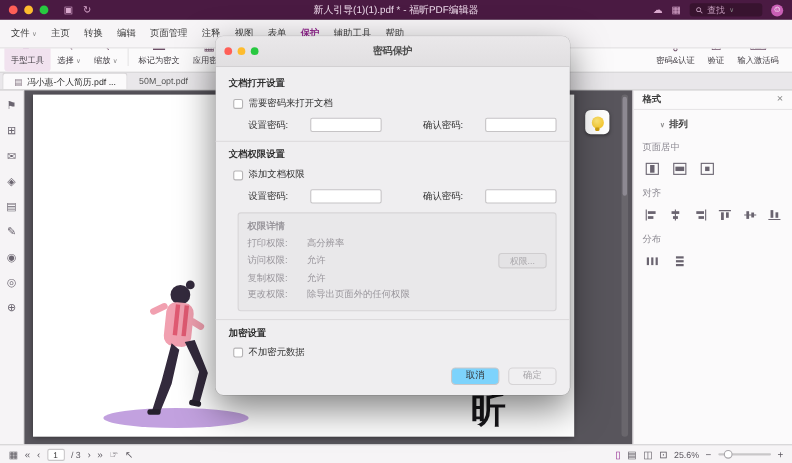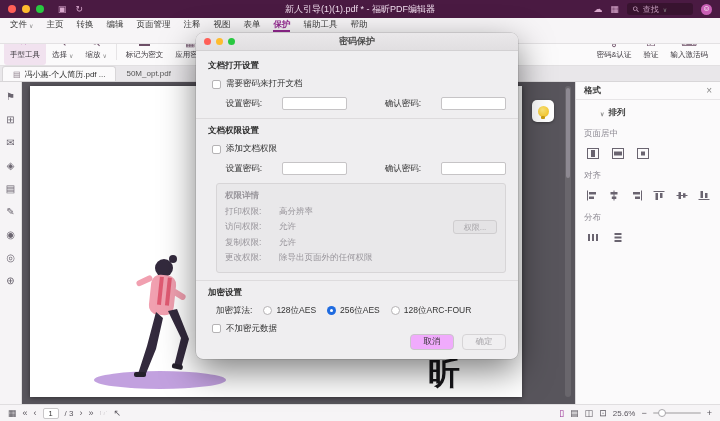--- a/index.html
+++ b/index.html
@@ -12,21 +12,21 @@
   .traffic { display:flex; gap:6px; margin-left:8px; }
   .light { width:8px; height:8px; border-radius:50%; }
   .tb-left-icons { display:flex; gap:9px; margin-left:14px; color:#d9a8cd; font-size:9px; }
   .tb-title { position:absolute; left:50%; transform:translateX(-50%); color:#efdcec; font-size:9px; white-space:nowrap; }
   .tb-right { margin-left:auto; display:flex; align-items:center; gap:8px; margin-right:8px; color:#d9a8cd; font-size:9px; }
   .search-box { background:#38132f; border-radius:3px; height:12px; padding:0 6px; display:flex; align-items:center; gap:4px; color:#c79fbf; font-size:8px; min-width:66px; }
   .magnifier { display:inline-block; transform:rotate(-45deg); font-size:8px; }
   .avatar { width:11px; height:11px; border-radius:50%; background:#c95fb5; color:#fff; font-size:8px; display:flex; align-items:center; justify-content:center; line-height:1; }
 
   
-  .menubar { position:absolute; top:18px; left:0; right:0; height:26px; background:#f7f5f7; border-bottom:1px solid #e3e1e3; display:flex; align-items:flex-start; gap:13px; padding-left:10px; font-size:8.5px; color:#3a3a3a; z-index:5; }
+  .menubar { position:absolute; top:18px; left:0; right:0; height:26px; background:#f7f5f7; border-bottom:1px solid #e3e1e3; display:flex; align-items:center; gap:13px; padding-left:10px; font-size:8.5px; color:#3a3a3a; z-index:5; }
   .menu-item { display:flex; align-items:center; gap:2px; height:14px; cursor:default; }
   .menu-item.active { color:#92278f; font-weight:bold; box-shadow:inset 0 -2px 0 #92278f; }
   .caret { font-size:6px; color:#888; }
 
   
   .toolbar { position:absolute; top:32px; left:0; right:0; height:34px; background:#fbfafb; border-bottom:1px solid #e2e0e2; display:flex; align-items:stretch; padding:0 4px; z-index:4; }
   .tool { display:flex; flex-direction:column; align-items:center; justify-content:center; gap:2px; font-size:7.5px; color:#3e3a40; padding:2px 6px; border-radius:3px; }
   .tool .ticon { font-size:11px; line-height:1; color:#6d4f67; }
   .tool.active-tool { background:#f1e2ef; }
   .tlabel-row { display:flex; align-items:center; gap:2px; }
@@ -68,21 +68,21 @@
   .statusbar { position:absolute; left:0; right:0; bottom:0; height:17px; background:#f6f4f6; border-top:1px solid #e0dee0; display:flex; align-items:center; padding:0 8px; font-size:8px; color:#5a565e; gap:6px; z-index:5; }
   .sb-icon { font-size:9px; line-height:1; cursor:pointer; }
   .page-box { min-width:16px; height:11px; background:#fff; border:1px solid #c9c7c9; border-radius:2px; display:flex; align-items:center; justify-content:center; font-size:7.5px; color:#333; }
   .sb-right { margin-left:auto; display:flex; align-items:center; gap:6px; }
   .sb-view-active { color:#92278f; }
   .zoom-slider { width:48px; height:2px; background:#c9c7c9; border-radius:1px; position:relative; }
   .zoom-thumb { position:absolute; left:5px; top:-3px; width:8px; height:8px; border-radius:50%; background:#ffffff; border:1px solid #a8a6aa; }
 
   
   .dialog { position:absolute; left:196px; top:33px; width:322px; height:326px; background:#efeef0; border-radius:7px; box-shadow:0 12px 34px rgba(0,0,0,0.5), 0 0 0 0.5px rgba(0,0,0,0.18); z-index:20; }
-  .dlg-titlebar { height:18px; background:linear-gradient(#eae8ea,#e1dfe1); border-bottom:1px solid #d2d0d2; border-radius:7px 7px 0 0; display:flex; align-items:center; position:relative; }
+  .dlg-titlebar { height:28px; background:linear-gradient(#eae8ea,#e1dfe1); border-bottom:1px solid #d2d0d2; border-radius:7px 7px 0 0; display:flex; align-items:center; position:relative; }
   .dlg-traffic { display:flex; gap:5px; margin-left:8px; z-index:1; }
   .dlg-light { width:7px; height:7px; border-radius:50%; }
   .dlg-title { position:absolute; left:0; right:0; text-align:center; font-size:9px; font-weight:bold; color:#4a4a4a; }
   .dlg-body { padding:6px 12px 0; font-size:8.5px; color:#333; position:relative; }
   .sec-h { font-weight:bold; margin:3px 0 6px; color:#2f2f2f; }
   .chk-row { display:flex; align-items:center; gap:5px; margin:3px 0 7px 4px; }
   .checkbox { width:9px; height:9px; background:#fff; border:1px solid #b5b3b5; border-radius:2px; flex:none; }
   .pw-row { display:flex; align-items:center; gap:20px; margin:3px 0 8px 8px; }
   .pw-label { width:46px; text-align:right; color:#333; flex:none; }
   .pw-label.second { margin-left:8px; }
@@ -92,21 +92,21 @@
   .perm-title { font-weight:bold; color:#98959b; margin-bottom:3px; }
   .perm-row { display:flex; margin:3.5px 0; color:#98959b; }
   .perm-row .pl { width:54px; flex:none; }
   .perm-btn { position:absolute; right:8px; top:36px; min-width:44px; height:14px; padding:0 5px; border:1px solid #cfcdcf; background:#e4e3e5; color:#a8a6aa; border-radius:3px; font-size:8px; display:flex; align-items:center; justify-content:center; }
   .enc-row { display:flex; align-items:center; gap:11px; margin:4px 0 6px 8px; }
   .radio-item { display:flex; align-items:center; gap:4px; }
   .radio { width:9px; height:9px; border:1px solid #b5b3b5; border-radius:50%; background:#fff; flex:none; position:relative; }
   .radio.sel { border:none; background:#1f6be0; }
   .radio.sel::after { content:""; position:absolute; left:3px; top:3px; width:3px; height:3px; background:#fff; border-radius:50%; }
   .dlg-buttons { position:absolute; right:12px; bottom:9px; display:flex; gap:8px; }
-  .btn { min-width:44px; height:16px; padding:0 8px; border-radius:4px; border:1px solid #c9c7c9; background:#f0abfc; font-size:8.5px; display:flex; align-items:center; justify-content:center; color:#333; cursor:pointer; }
+  .btn { min-width:44px; height:16px; padding:0 8px; border-radius:4px; border:1px solid #c9c7c9; background:#7dd3fc; font-size:8.5px; display:flex; align-items:center; justify-content:center; color:#333; cursor:pointer; }
   .btn.disabled { background:#f0eff1; color:#a9a7ab; border-color:#d6d4d6; }
 
   svg.mini { display:block; }
 </style>
 </head>
 <body>
 
 <div class="app">
 
   <div class="titlebar">
@@ -390,35 +390,20 @@
         </div>
         <div class="perm-row">
           <span class="pl">更改权限:</span>
           <span>除导出页面外的任何权限</span>
         </div>
         <div class="perm-btn">权限...</div>
       </div>
       <div class="dlg-sep"></div>
 
       <div class="sec-h">加密设置</div>
-      <div class="enc-row">
-        <span>加密算法:</span>
-        <span class="radio-item">
-          <span class="radio"></span>
-          <span>128位AES</span>
-        </span>
-        <span class="radio-item">
-          <span class="radio sel"></span>
-          <span>256位AES</span>
-        </span>
-        <span class="radio-item">
-          <span class="radio"></span>
-          <span>128位ARC-FOUR</span>
-        </span>
-      </div>
       <div class="chk-row">
         <span class="checkbox"></span>
         <span>不加密元数据</span>
       </div>
     </div>
     <div class="dlg-buttons">
       <div class="btn">取消</div>
       <div class="btn disabled">确定</div>
     </div>
   </div>

